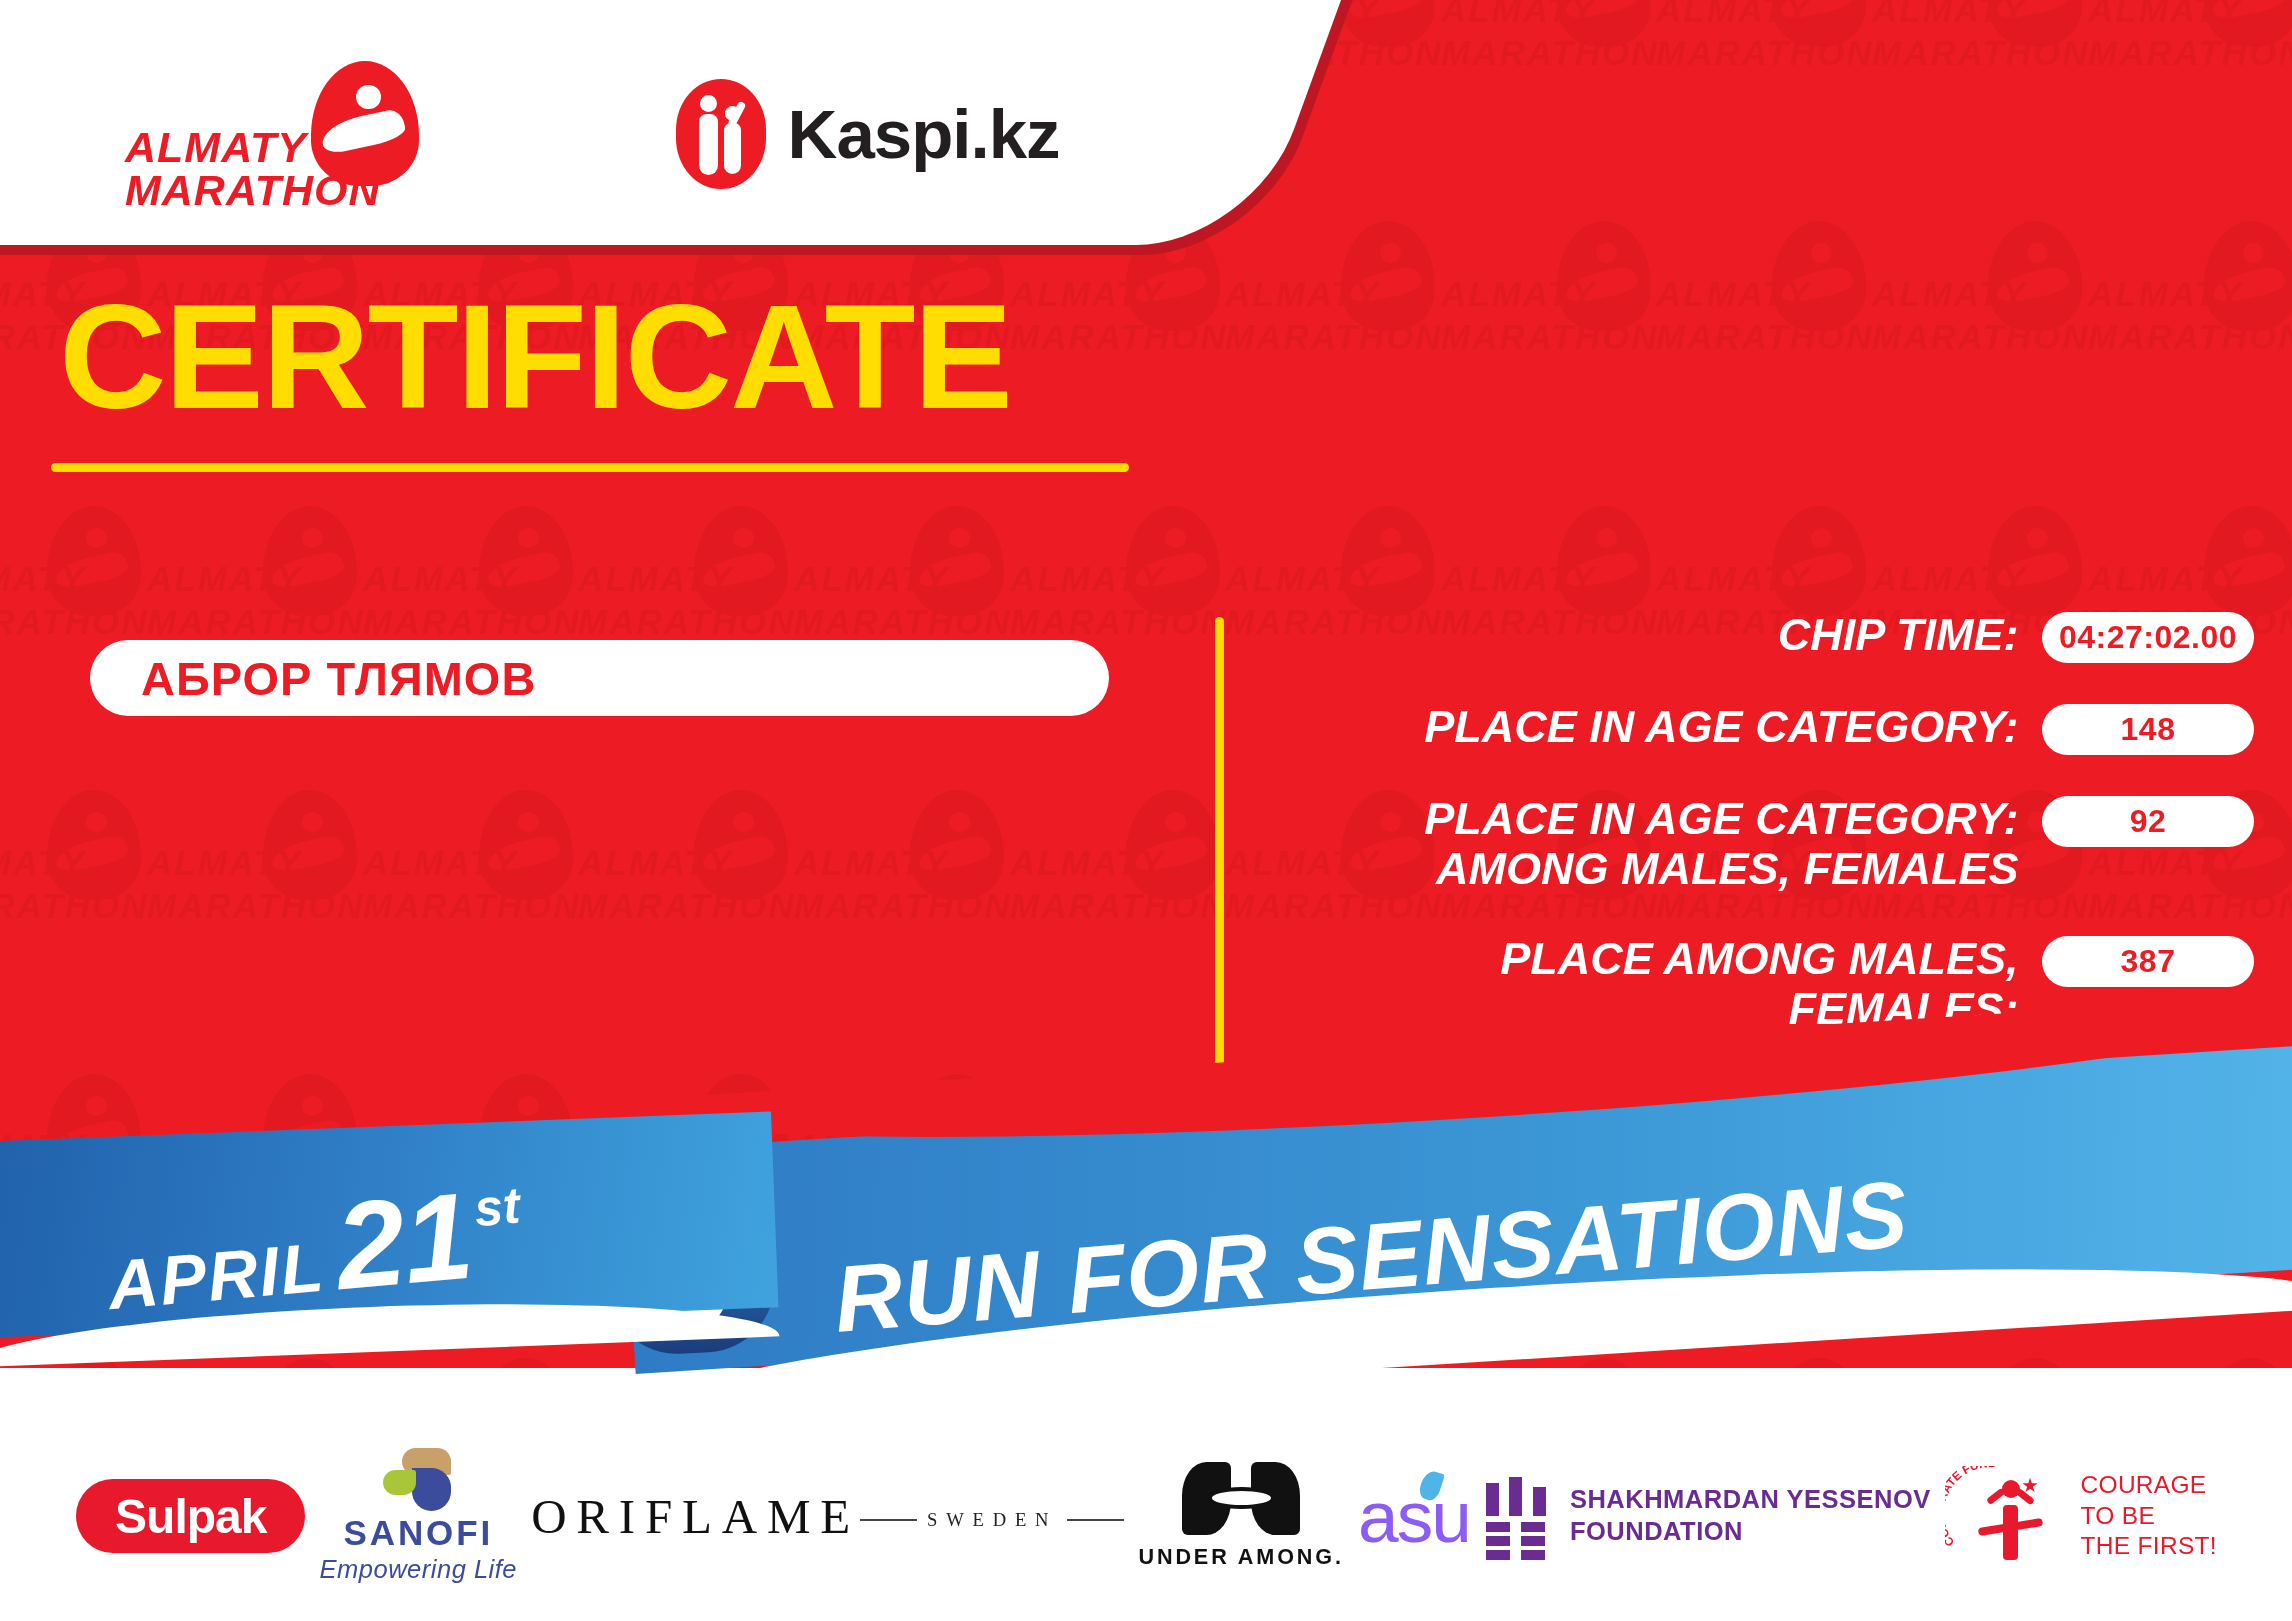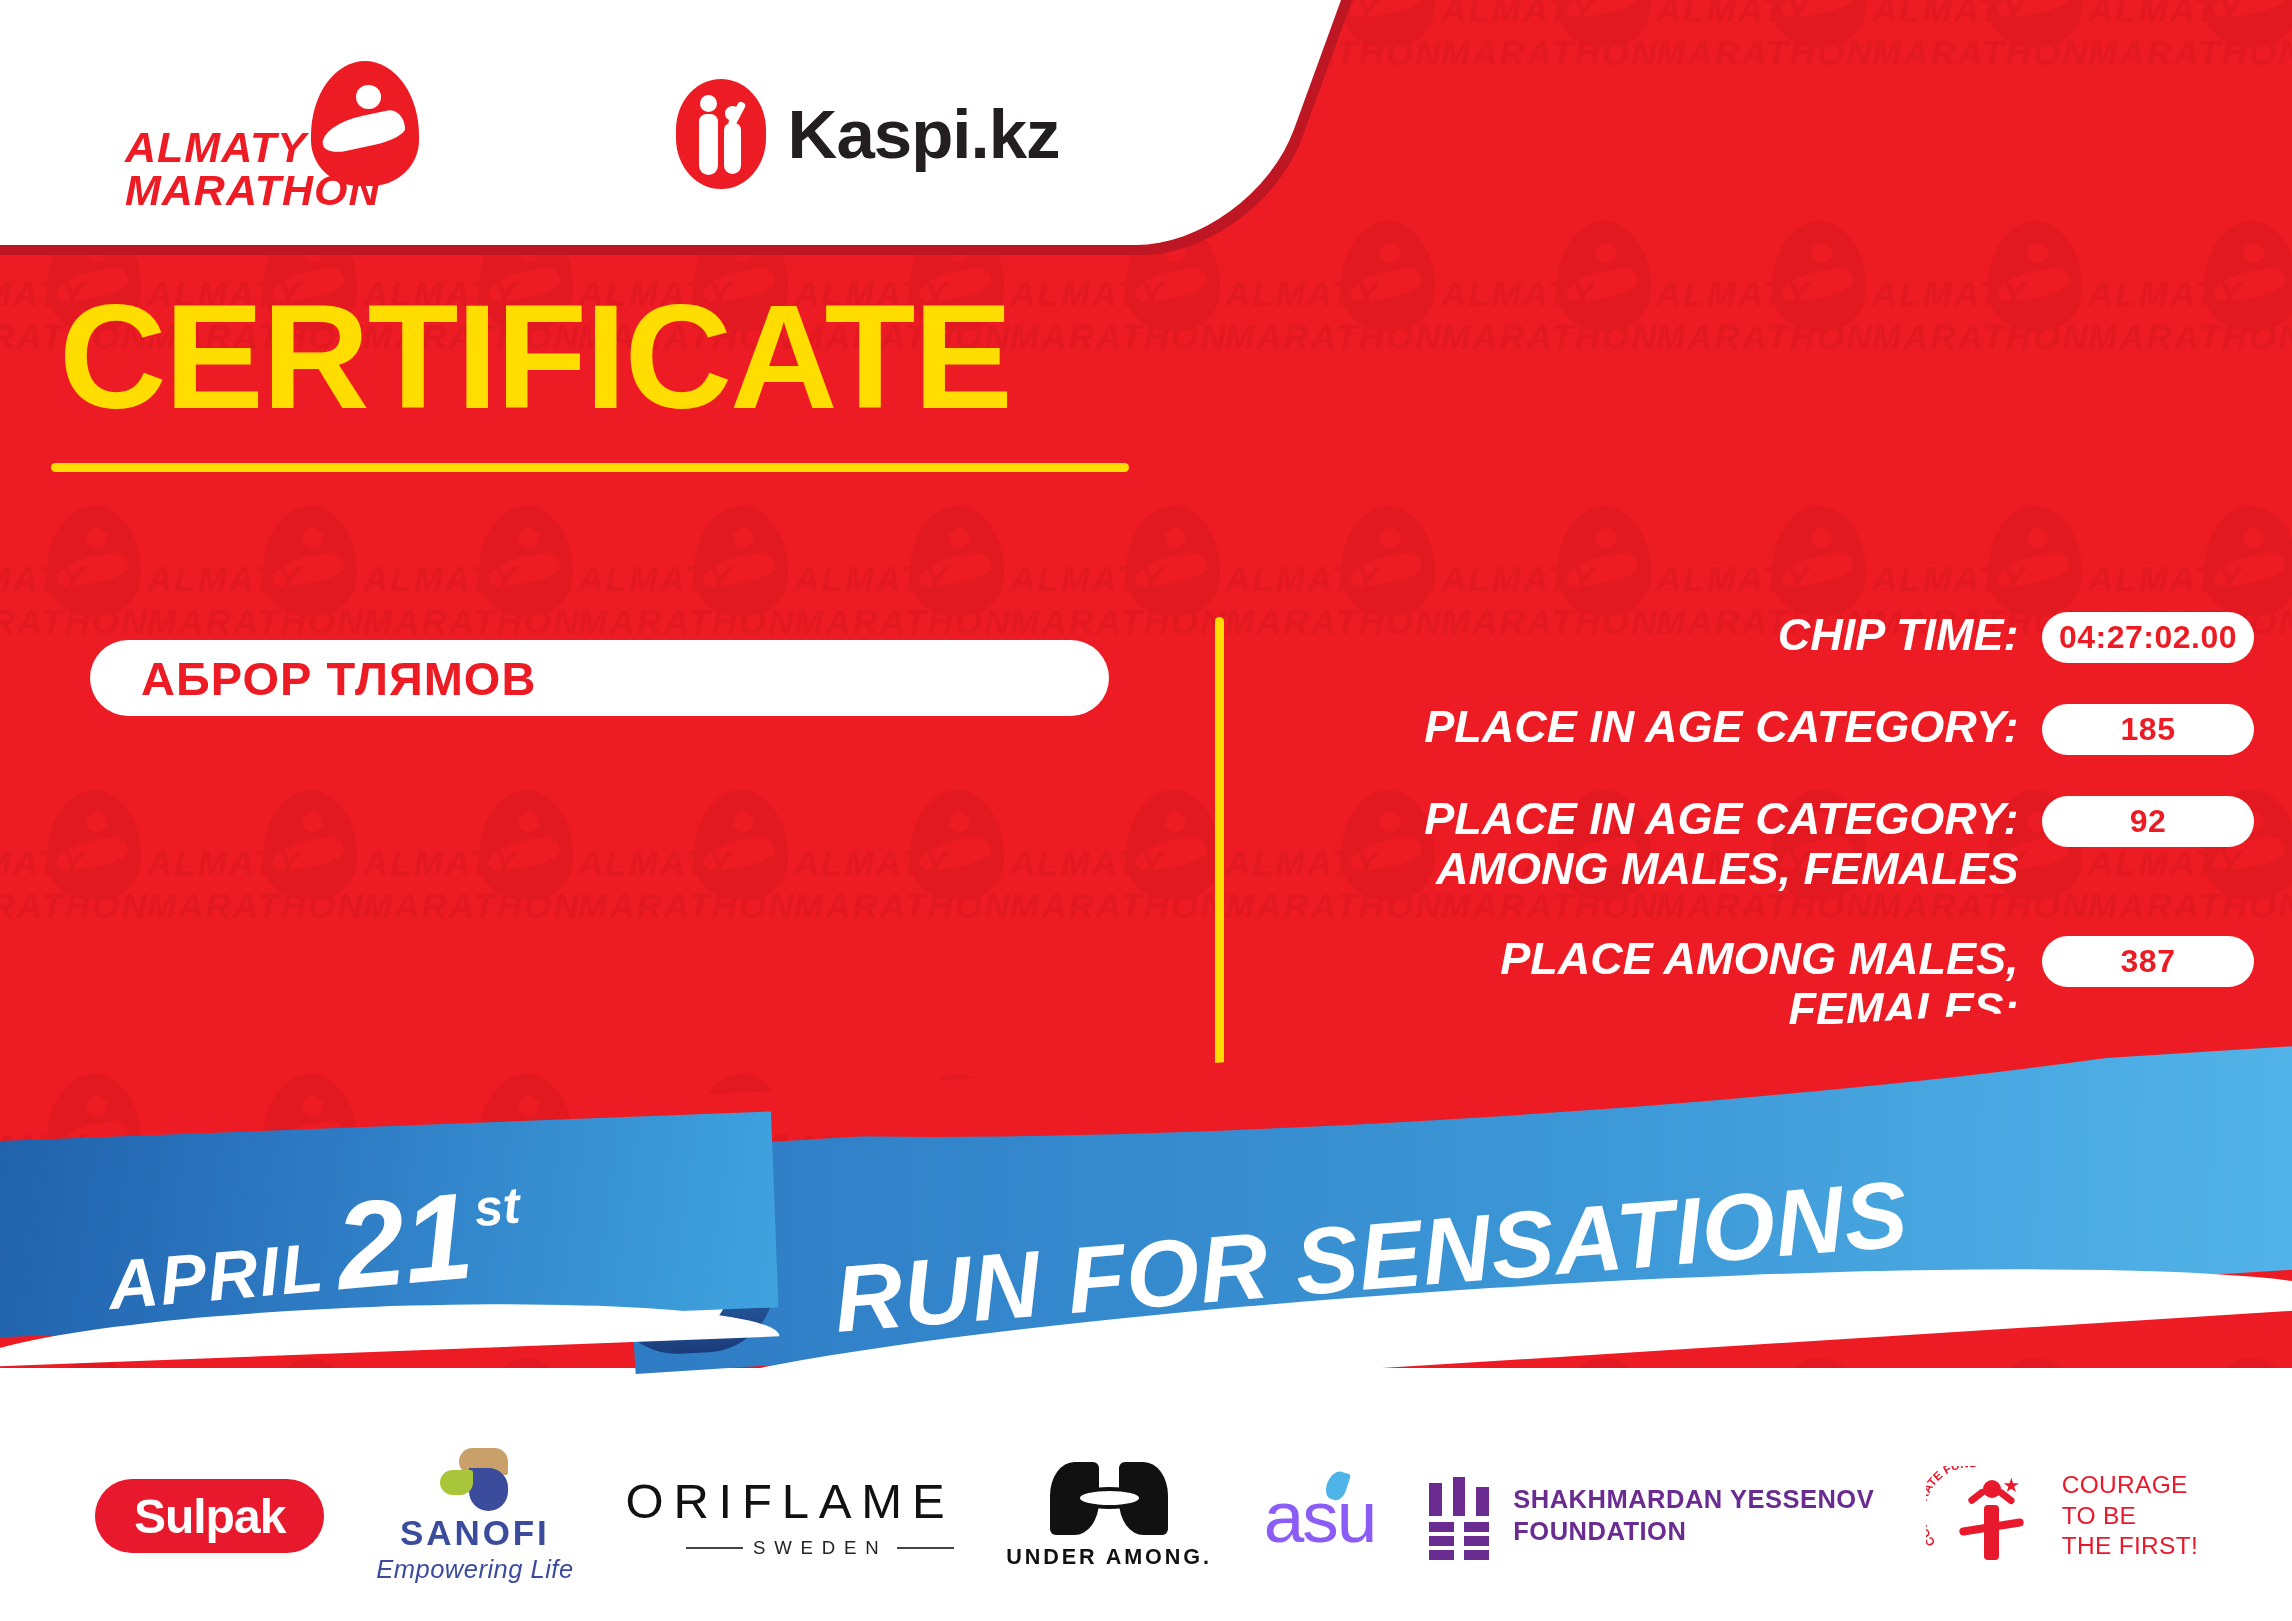--- a/index.html
+++ b/index.html
@@ -291,21 +291,21 @@
     position:absolute; right:5.9px; top:19.6px; width:39px; height:43px;
     background:#3B4C9C; border-radius:0 23.5px 23.5px 23.5px;
   }
   .sp-sanofi .m3{
     position:absolute; left:3.9px; top:21.6px; width:33px; height:25.5px;
     background:#A9C63B; border-radius:19.6px 3.9px 19.6px 19.6px;
   }
   .sp-sanofi .n1{ color:#3B4C9C; font-weight:bold; font-size:35px; letter-spacing:2.9px; }
   .sp-sanofi .n2{ color:#3B4C9C; font-style:italic; font-size:25.5px; letter-spacing:0.5px; }
   
-  .sp-oriflame{ flex-direction:column; align-items:flex-end; }
+  .sp-oriflame{ align-items:center;font-family:Liberation Serif, serif; }
   .sp-oriflame .n1{ color:#111; font-size:49px; letter-spacing:9.8px; }
   .sp-oriflame .n2{
     display:flex; align-items:center; gap:10px; margin-top:7.8px;
   }
   .sp-oriflame .n2 .ln{ width:57px; height:2px; background:#444; }
   .sp-oriflame .n2 .tx{ color:#222; font-size:18.6px; letter-spacing:8.8px; }
   
   .sp-ua{ flex-direction:column; align-items:center; }
   .sp-ua .mark{ position:relative; width:118px; height:73px; }
   .sp-ua .mark .l,.sp-ua .mark .r{
@@ -765,21 +765,21 @@
 
     <div class="rcol">
 
       <div class="rrow">
         <div class="rlbl">CHIP TIME:</div>
         <div class="pill">04:27:02.00</div>
       </div>
 
       <div class="rrow">
         <div class="rlbl">PLACE IN AGE CATEGORY:</div>
-        <div class="pill">185</div>
+        <div class="pill">148</div>
       </div>
 
       <div class="rrow">
         <div class="rlbl">PLACE IN AGE CATEGORY:<br>AMONG MALES, FEMALES</div>
         <div class="pill">92</div>
       </div>
 
       <div class="rrow">
         <div class="rlbl">PLACE AMONG MALES,<br>FEMALES:</div>
         <div class="pill">387</div>

